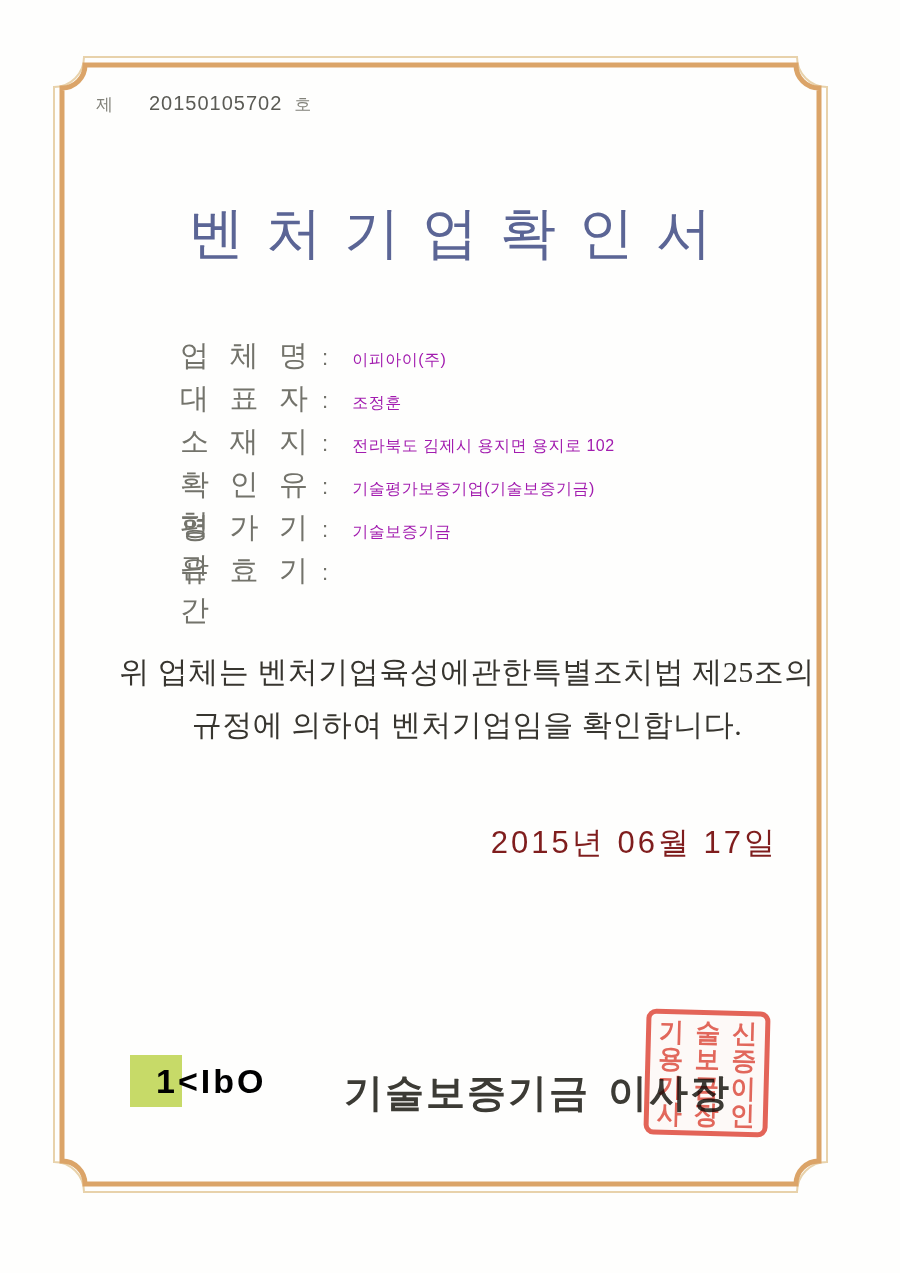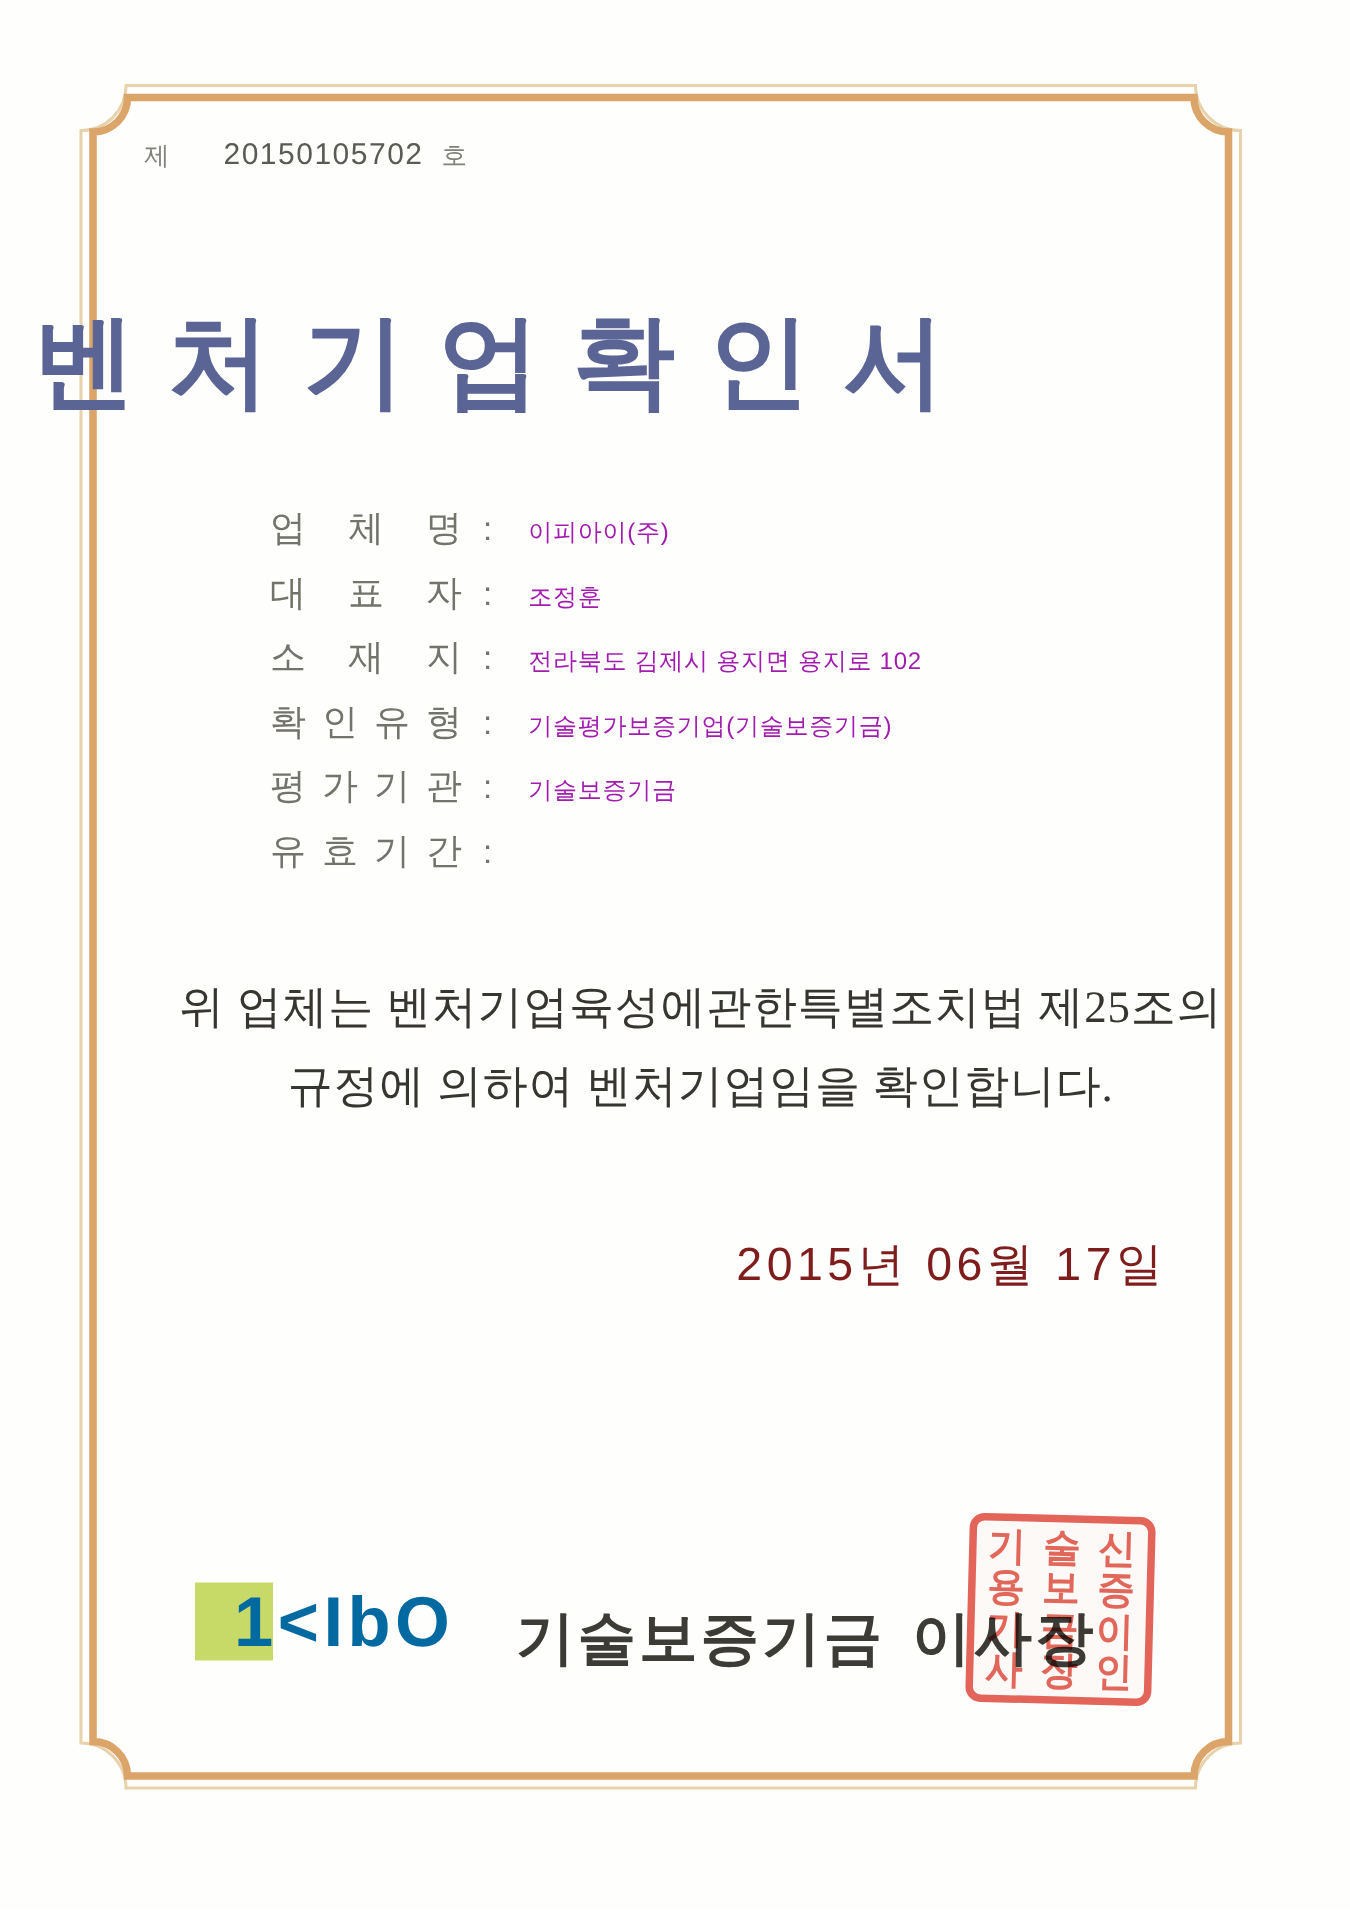--- a/index.html
+++ b/index.html
@@ -30,23 +30,24 @@
     margin-left: 36px; margin-right: 12px;
     color: #5b5b55;
     font-size: 20px;
     letter-spacing: 1px;
   }
 
   
   .title {
     position: absolute;
     left: 0; right: 0; top: 196px;
+    text-align: center;
     font-family: "Liberation Serif", serif;
-    font-weight: 700;
-    font-size: 68px;
+    font-weight: 400;
+    font-size: 56px;
     letter-spacing: 22px;
     text-indent: 22px;
     color: #5b6595;
   }
 
   
   .fields {
     position: absolute;
     left: 180px; top: 336px;
     display: flex; flex-direction: column;
@@ -54,21 +55,21 @@
   .field-row {
     display: flex;
     align-items: baseline;
     height: 43px;
   }
   .field-label {
     display: inline-block;
     width: 128px;
     text-align: justify;
     text-align-last: justify;
-    font-size: 24px;
+    font-size: 29px;
     color: #73736b;
     letter-spacing: 0;
   }
   .field-colon {
     margin-left: 14px;
     font-size: 22px;
     color: #73736b;
   }
   .field-value {
     margin-left: 24px;
@@ -114,23 +115,23 @@
   }
   .logo-square {
     position: absolute;
     left: 0; top: 2px;
     width: 52px; height: 52px;
     background: #c7da68;
   }
   .logo-text {
     position: absolute;
     left: 26px; top: 0;
-    font-size: 47px;
+    font-size: 34px;
     font-weight: 700;
-    color: #0369a1;
+    color: #000000;
     letter-spacing: 3px;
     line-height: 56px;
   }
   .org-line {
     display: flex;
     align-items: baseline;
     margin-left: 18px;
     font-size: 39px;
     font-weight: 700;
     color: #3c3b35;

